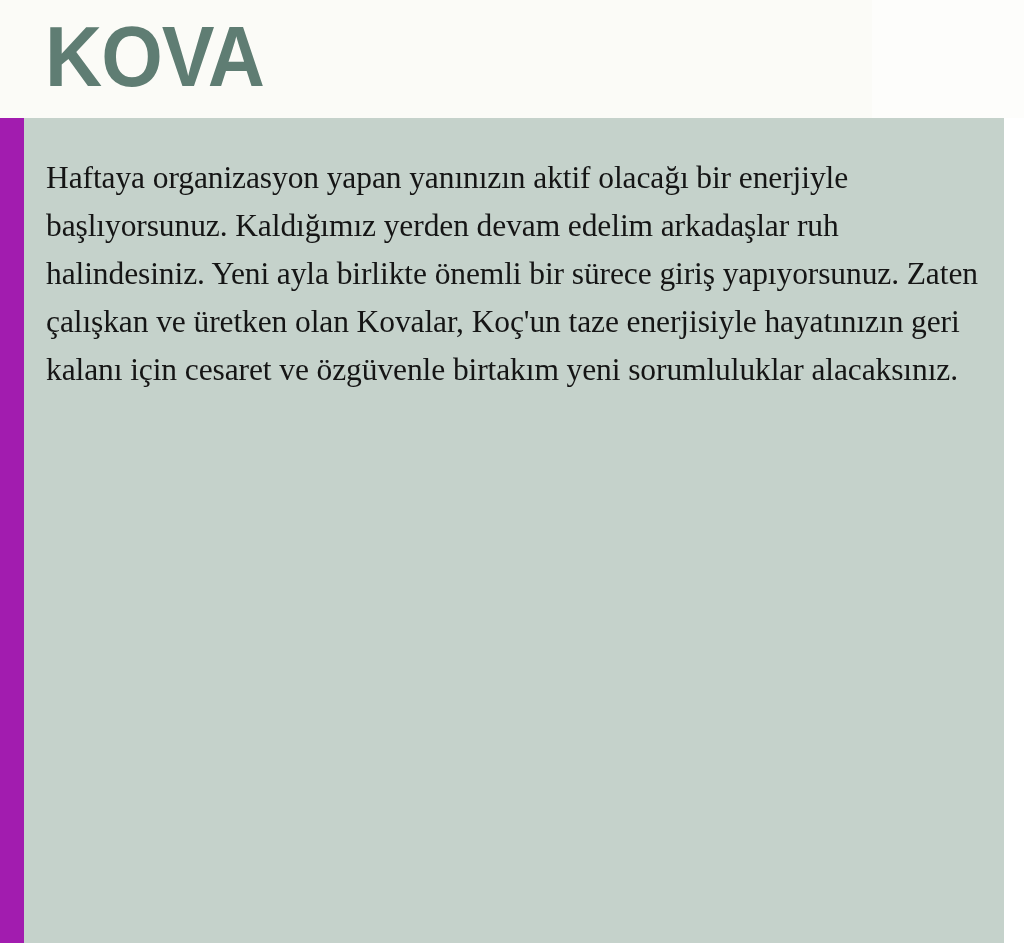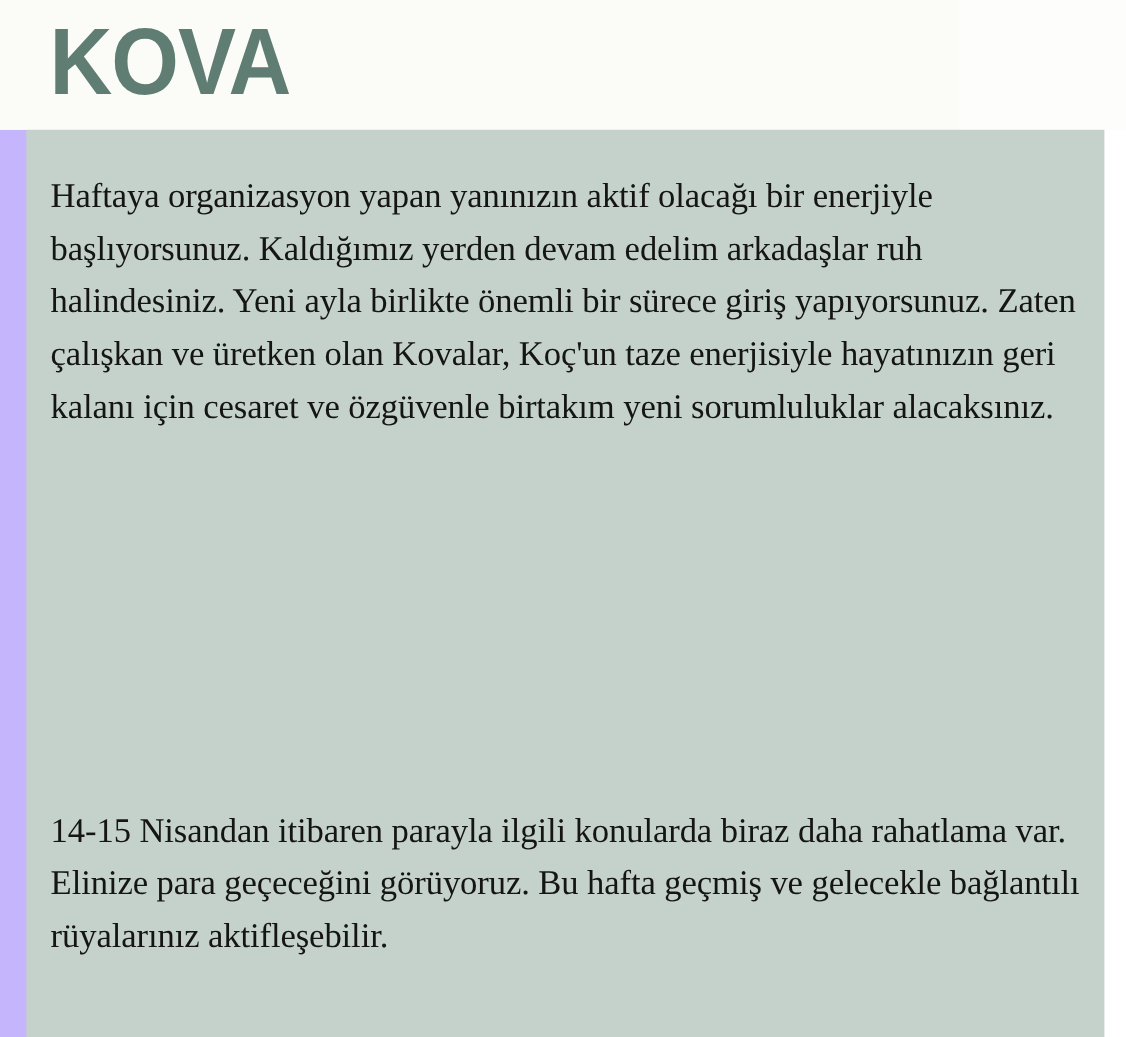--- a/index.html
+++ b/index.html
@@ -10,21 +10,21 @@
     width: 1024px;
     height: 943px;
     background: #ffffff;
     font-family: "Liberation Serif", serif;
     overflow: hidden;
   }
   .page {
     position: relative;
     width: 872px;
     height: 943px;
-    background: #c4b5fd;
+    background: #a21caf;
   }
   
   .heading-band {
     position: absolute;
     left: 0;
     top: 0;
     width: 1024px;
     height: 118px;
     background: #fdfdfb;
   }
@@ -81,16 +81,15 @@
 
 <div class="page">
 
   <div class="heading-band">
     <div class="heading-tint"></div>
     <h1 class="title">KOVA</h1>
   </div>
 
   <div class="body-panel">
     <p class="body-text para">Haftaya organizasyon yapan yanınızın aktif olacağı bir enerjiyle başlıyorsunuz. Kaldığımız yerden devam edelim arkadaşlar ruh halindesiniz. Yeni ayla birlikte önemli bir sürece giriş yapıyorsunuz. Zaten çalışkan ve üretken olan Kovalar, Koç'un taze enerjisiyle hayatınızın geri kalanı için cesaret ve özgüvenle birtakım yeni sorumluluklar alacaksınız.</p>
-    <p class="body-text para" style="top: 613px;">14-15 Nisandan itibaren parayla ilgili konularda biraz daha rahatlama var. Elinize para geçeceğini görüyoruz. Bu hafta geçmiş ve gelecekle bağlantılı rüyalarınız aktifleşebilir.</p>
   </div>
 
 </div>
 
 </body></html>

